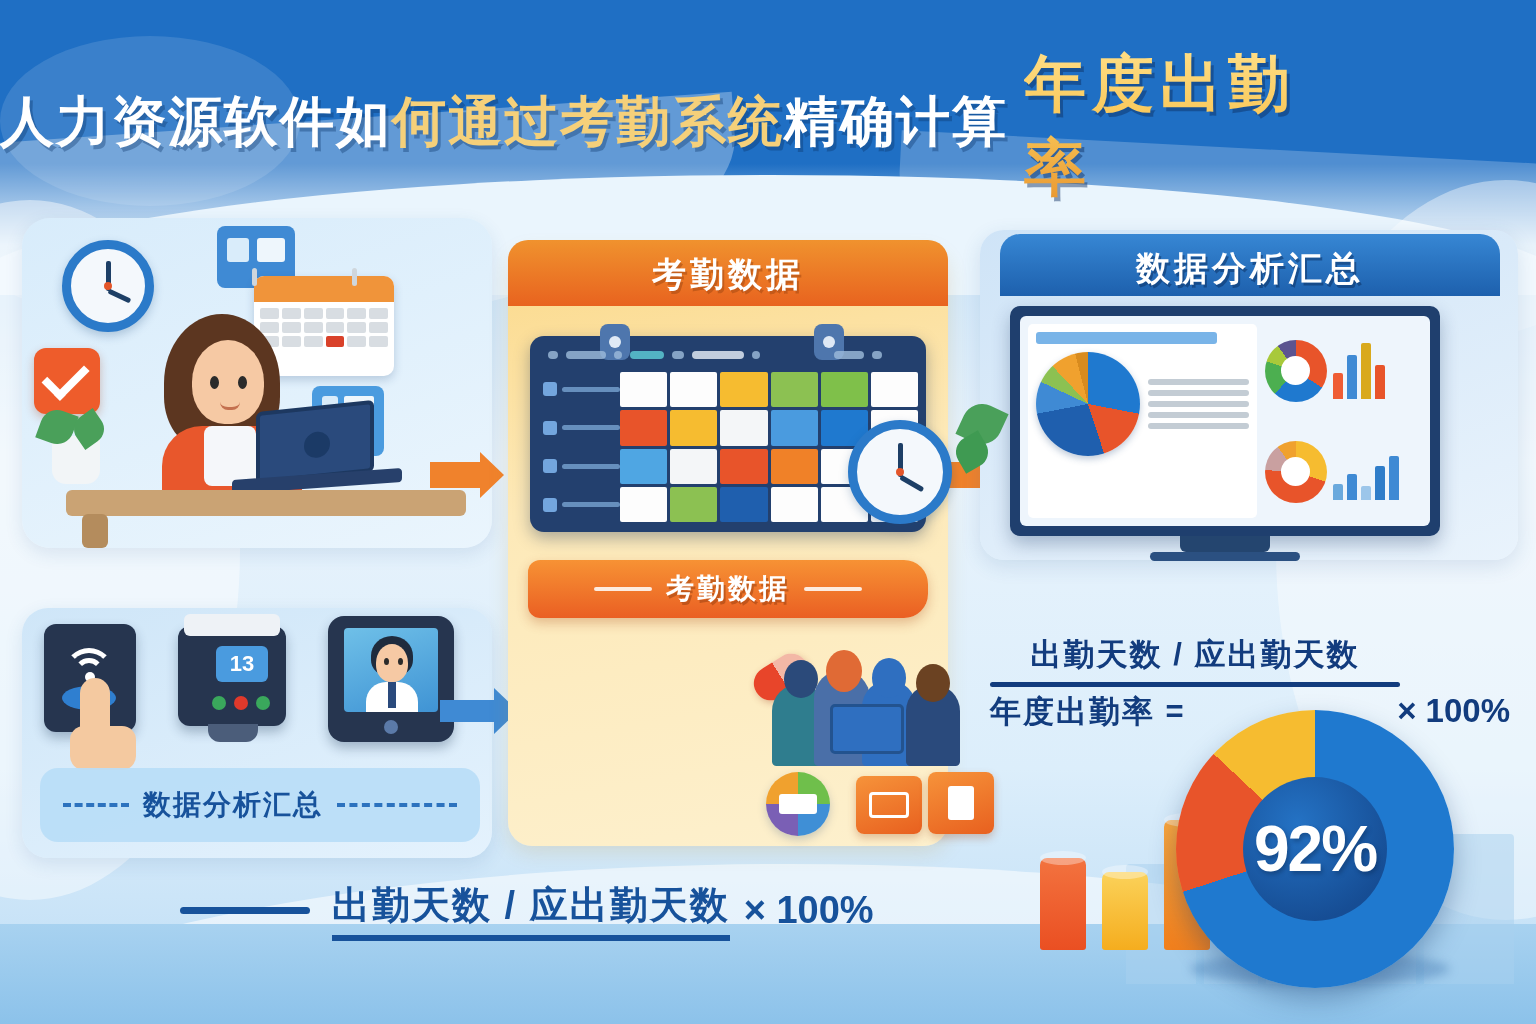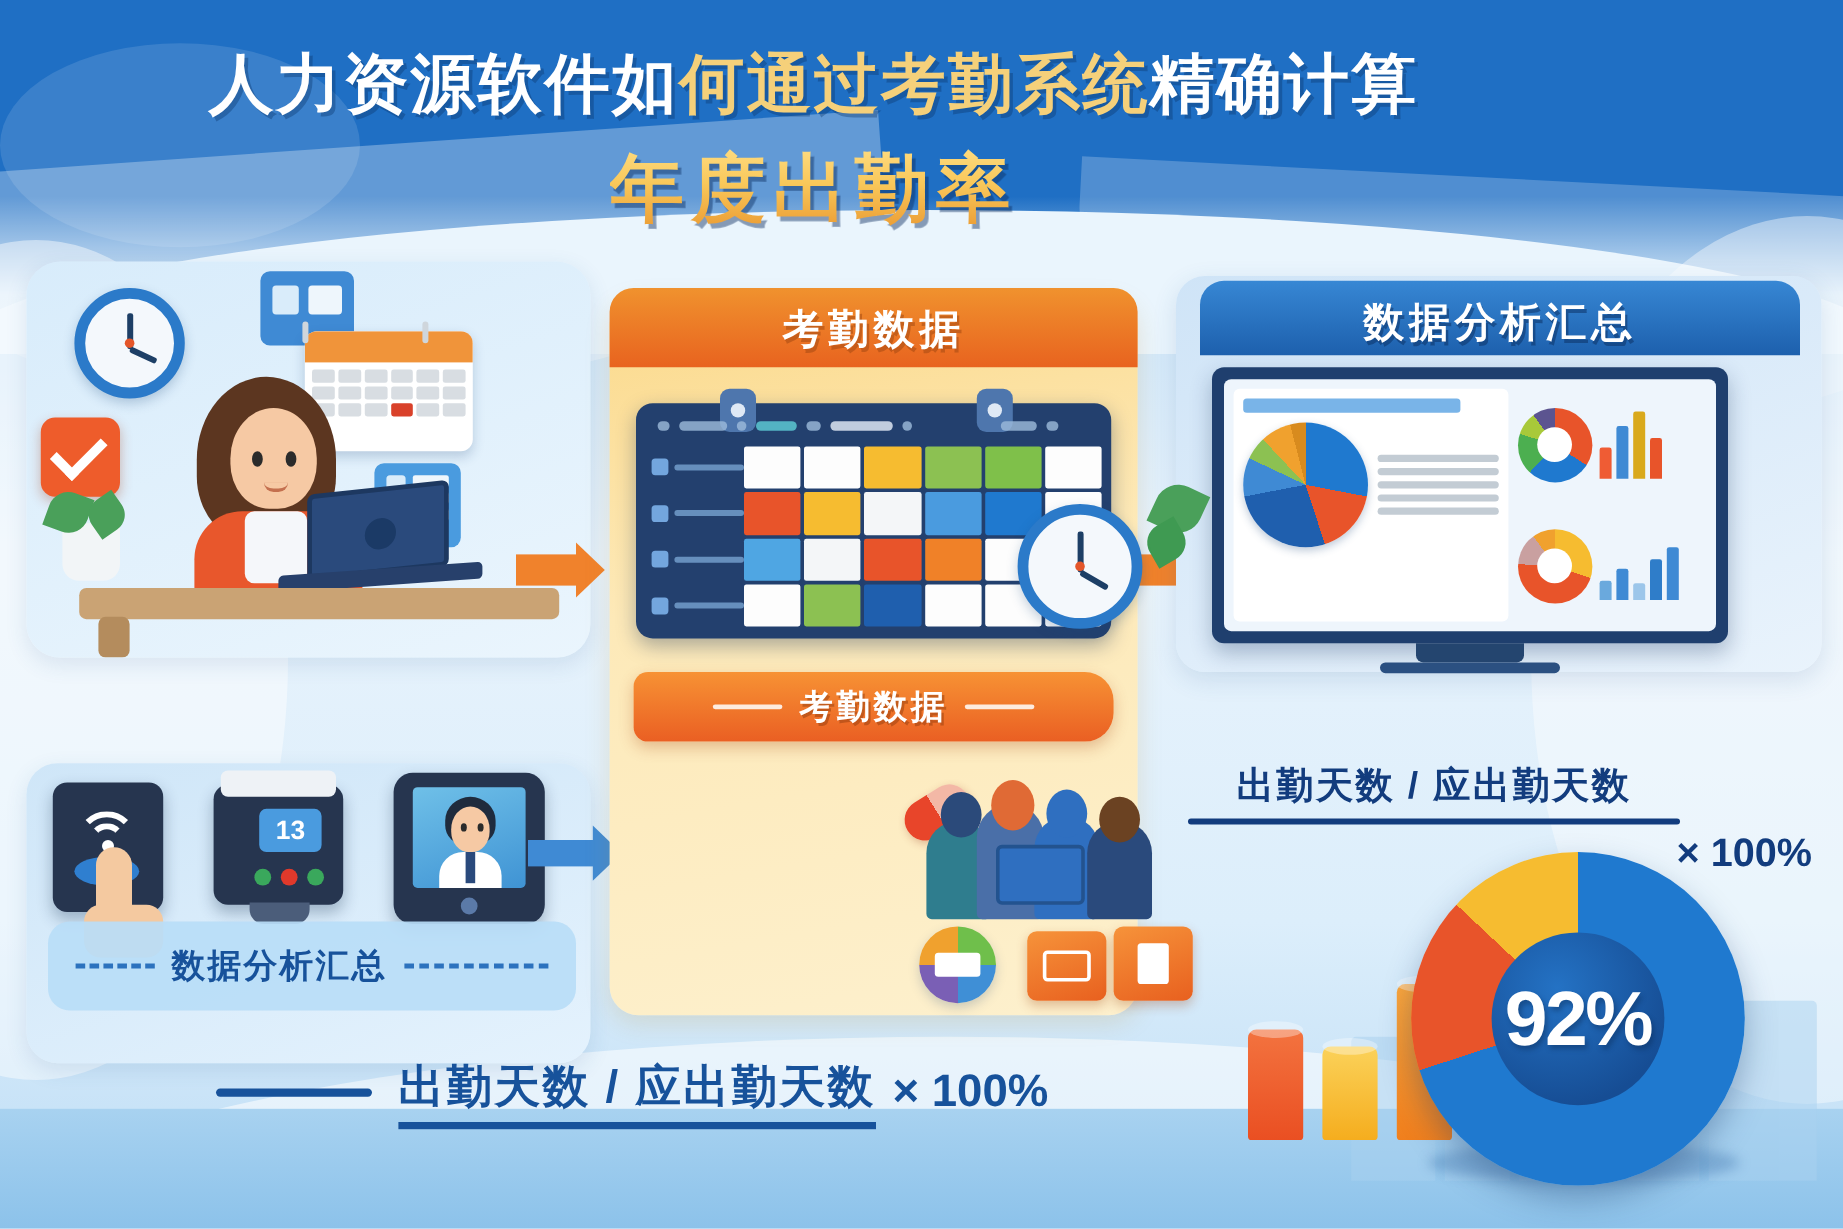--- a/index.html
+++ b/index.html
@@ -25,39 +25,39 @@
     background:rgba(255,255,255,.55); border-radius:50% 50% 0 0/100% 100% 0 0; }
   .wave-e { top:36px; left:0; width:300px; height:170px;
     background:rgba(255,255,255,.12); border-radius:50%; }
   .side-blob-l { position:absolute; left:-180px; top:200px; width:420px; height:700px;
     background:rgba(255,255,255,.45); border-radius:50%; }
   .side-blob-r { position:absolute; right:-200px; top:180px; width:460px; height:740px;
     background:rgba(255,255,255,.40); border-radius:50%; }
 
   
   .header { position:absolute; top:0; left:0; width:1356px; height:210px; z-index:6;
-            display:flex; flex-direction:column; align-items:center; justify-content:flex-start;
-            padding-top:34px; }
+            display:flex; flex-direction:row; align-items:center; justify-content:flex-start;
+            padding-top:34px;gap:16px; }
   .title-line { font-size:54px; font-weight:bold; letter-spacing:2px; white-space:nowrap;
                 text-shadow:3px 4px 0 rgba(10,50,100,.35); }
   .title-line .w { color:#ffffff; }
   .title-line .g { color:#f5d07a; }
   .subtitle { margin-top:8px; font-size:62px; font-weight:bold; letter-spacing:6px;
               background:linear-gradient(180deg,#ffe08a 0%,#f9c85a 45%,#e8932c 100%);
               -webkit-background-clip:text; background-clip:text; color:transparent;
               text-shadow:0 0 0 transparent; filter:drop-shadow(3px 4px 0 rgba(10,45,95,.45)); }
 
   
   .panel { position:absolute; border-radius:26px; }
 
   
   .left-top { left:22px; top:218px; width:470px; height:330px;
     background:linear-gradient(160deg,#d8ecfb,#eaf5fd); border-radius:28px; overflow:hidden;
     box-shadow:0 6px 18px rgba(40,90,150,.12); }
-  .left-bot { left:22px; top:636px; width:470px; height:250px;
+  .left-bot { left:22px; top:608px; width:470px; height:250px;
     background:linear-gradient(160deg,#cfe6f8,#e4f2fd); border-radius:26px; overflow:hidden;
     box-shadow:0 6px 18px rgba(40,90,150,.12); }
 
   .banner-blue { position:absolute; left:40px; top:552px; width:440px; height:62px; z-index:7;
     background:linear-gradient(180deg,#2d7fd0,#1b5fae);
     border-radius:12px 26px 26px 12px; display:flex; align-items:center; justify-content:center;
     gap:16px; box-shadow:0 5px 12px rgba(20,60,115,.30); }
   .banner-blue .txt { color:#fff; font-size:30px; font-weight:bold; letter-spacing:3px;
     text-shadow:2px 3px 0 rgba(10,45,95,.45); }
   .dash { width:58px; height:4px; background:rgba(255,255,255,.85); border-radius:2px; }
@@ -546,20 +546,23 @@
   </div>
   <div class="monitor-stand"></div>
   <div class="monitor-foot"></div>
 
   <span class="leaf" style="left:962px;top:404px;width:40px;height:40px;transform:rotate(25deg);z-index:6;"></span>
   <span class="leaf" style="left:956px;top:436px;width:32px;height:32px;transform:rotate(-30deg);z-index:6;background:#3f9a52;"></span>
 
   <div class="formula-right">
     <div class="f-top">出勤天数 / 应出勤天数</div>
     <div class="f-bar"></div>
+    <div class="f-bottom-row">
+      <span class="f-left">年度出勤率 =</span>
+    </div>
     <span class="f-mult">× 100%</span>
   </div>
 
   <div class="donut-shadow"></div>
   <div class="big-donut">
     <div class="ring" id="bigring" style="background: conic-gradient(rgb(31, 121, 207) 0%, rgb(31, 121, 207) 70%, rgb(232, 84, 42) 70%, rgb(232, 84, 42) 87%, rgb(246, 188, 48) 87%, rgb(246, 188, 48) 100%);"></div>
     <div class="hole">
       <span class="pct">92%</span>
     </div>
   </div>

